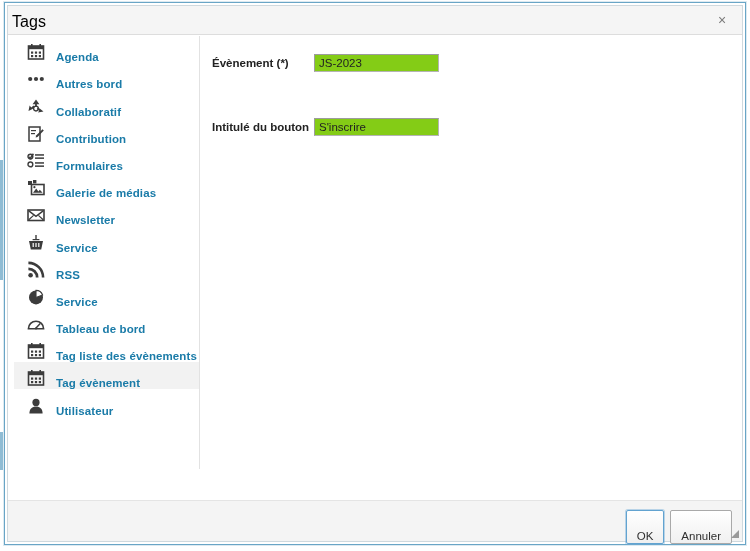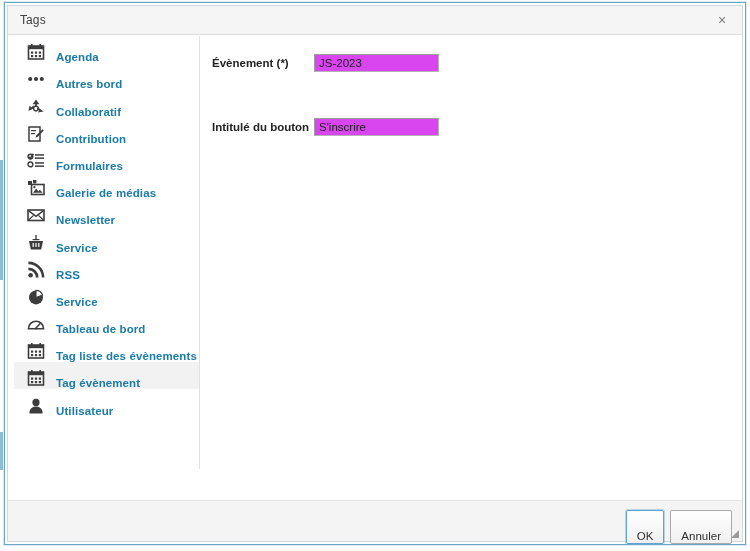--- a/index.html
+++ b/index.html
@@ -60,24 +60,24 @@
   
   .titlebar {
     position: relative;
     height: 29px;
     background: #f5f5f5;
     border-bottom: 1px solid #dddddd;
     box-sizing: border-box;
   }
   .titlebar-title {
     position: absolute;
-    left: 12px;
+    left: 4px;
     top: 7px;
-    font-size: 12px;
-    color: #404040;
+    font-size: 16px;
+    color: #000000;
     letter-spacing: .1px;
   }
   .titlebar-close {
     position: absolute;
     right: 10px;
     top: 4px;
     width: 20px;
     height: 20px;
     line-height: 20px;
     text-align: center;
@@ -163,21 +163,21 @@
   .form-input {
     position: absolute;
     left: 110px;
     top: 0;
     width: 125px;
     height: 18px;
     padding: 0 4px;
     font-family: "Liberation Sans", sans-serif;
     font-size: 11.5px;
     color: #222222;
-    background: #d946ef;
+    background: #84cc16;
     border: 1px solid #b4b4b4;
     border-top-color: #9c9c9c;
     border-left-color: #9c9c9c;
     box-sizing: border-box;
     outline: none;
   }
 
   
   .footer {
     position: absolute;

